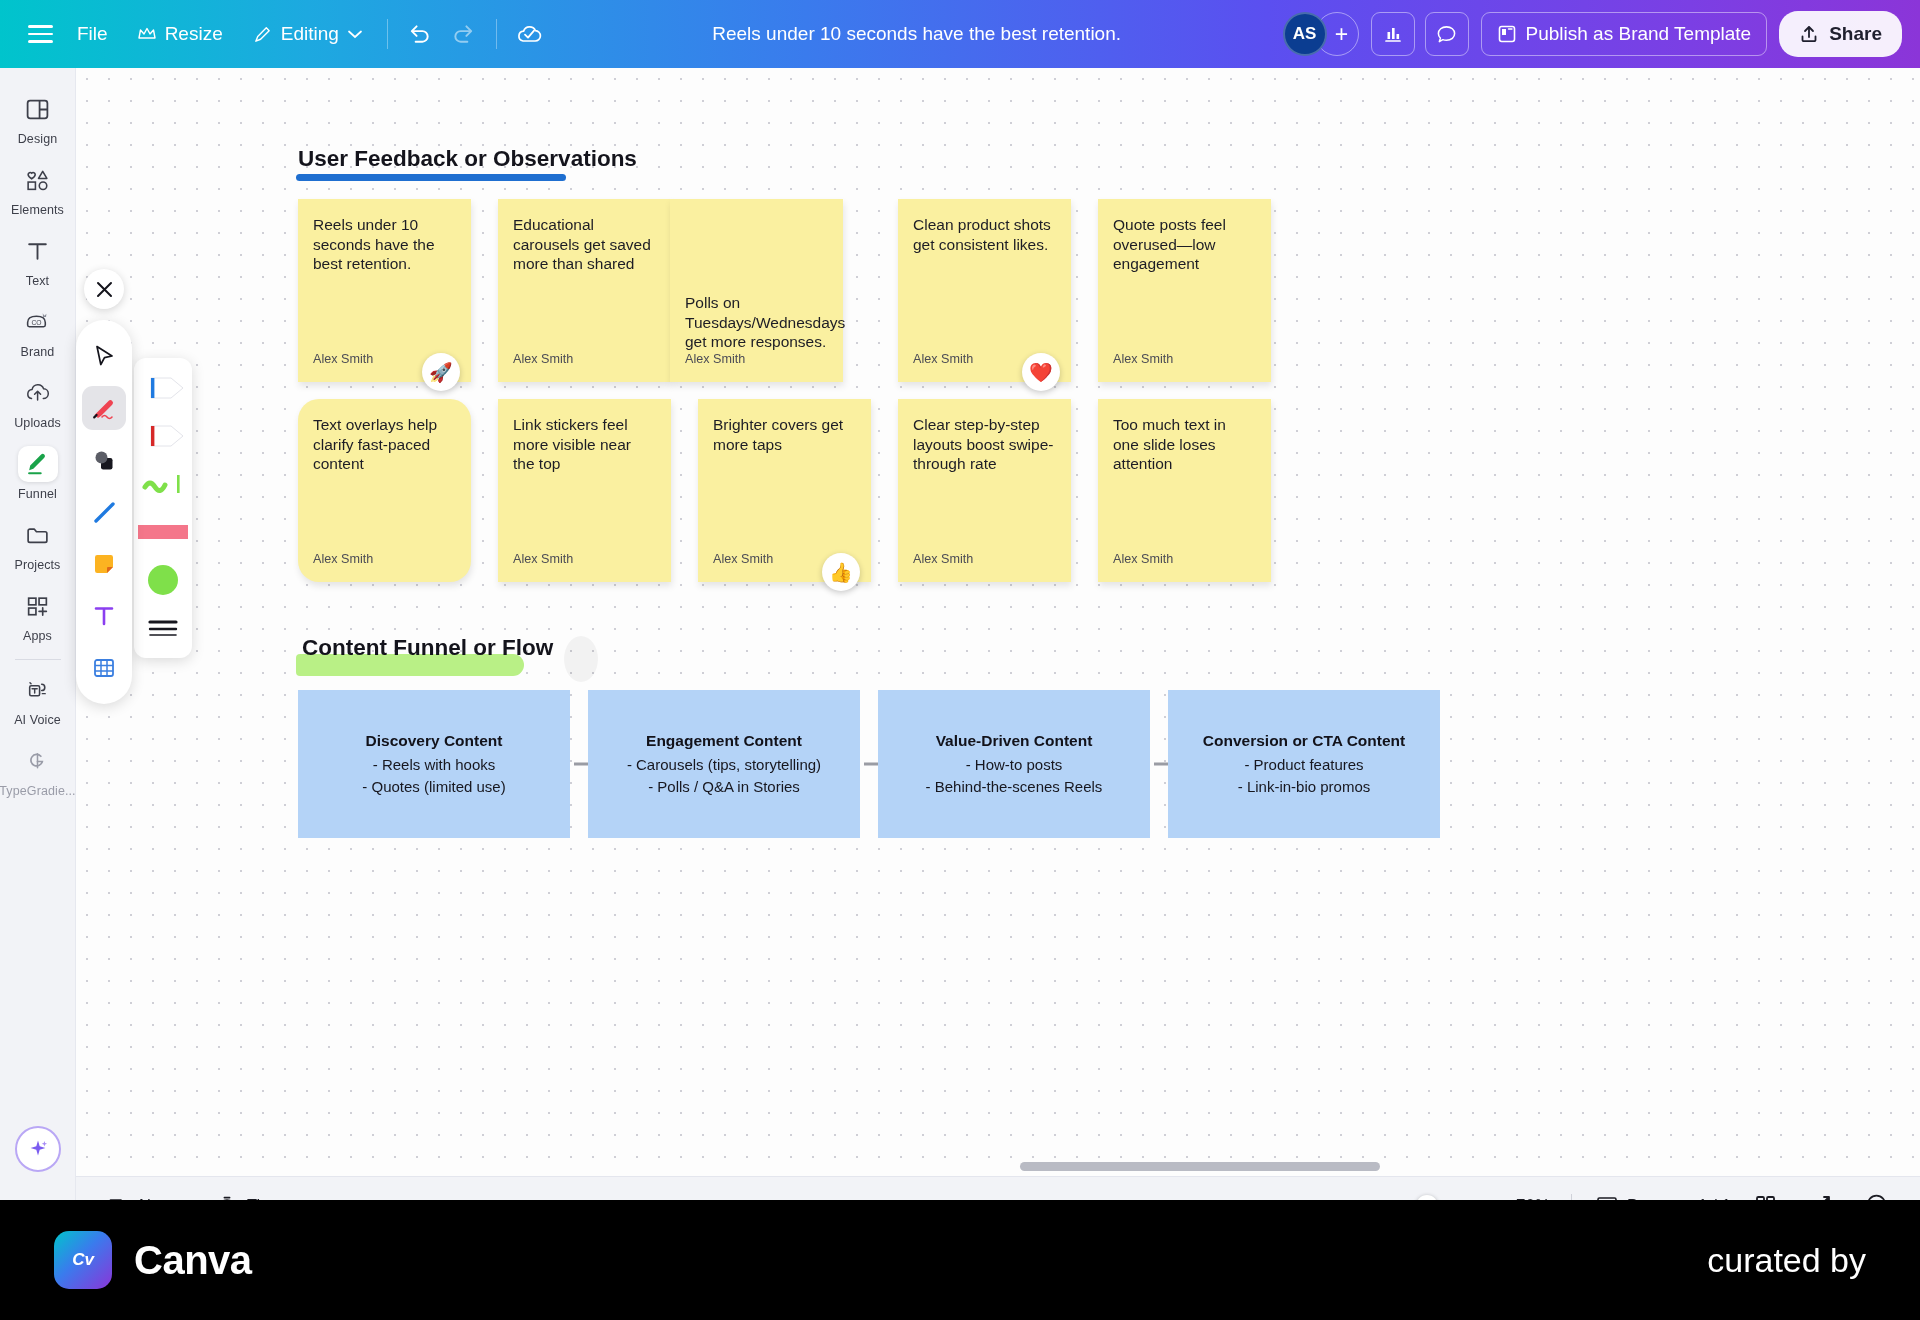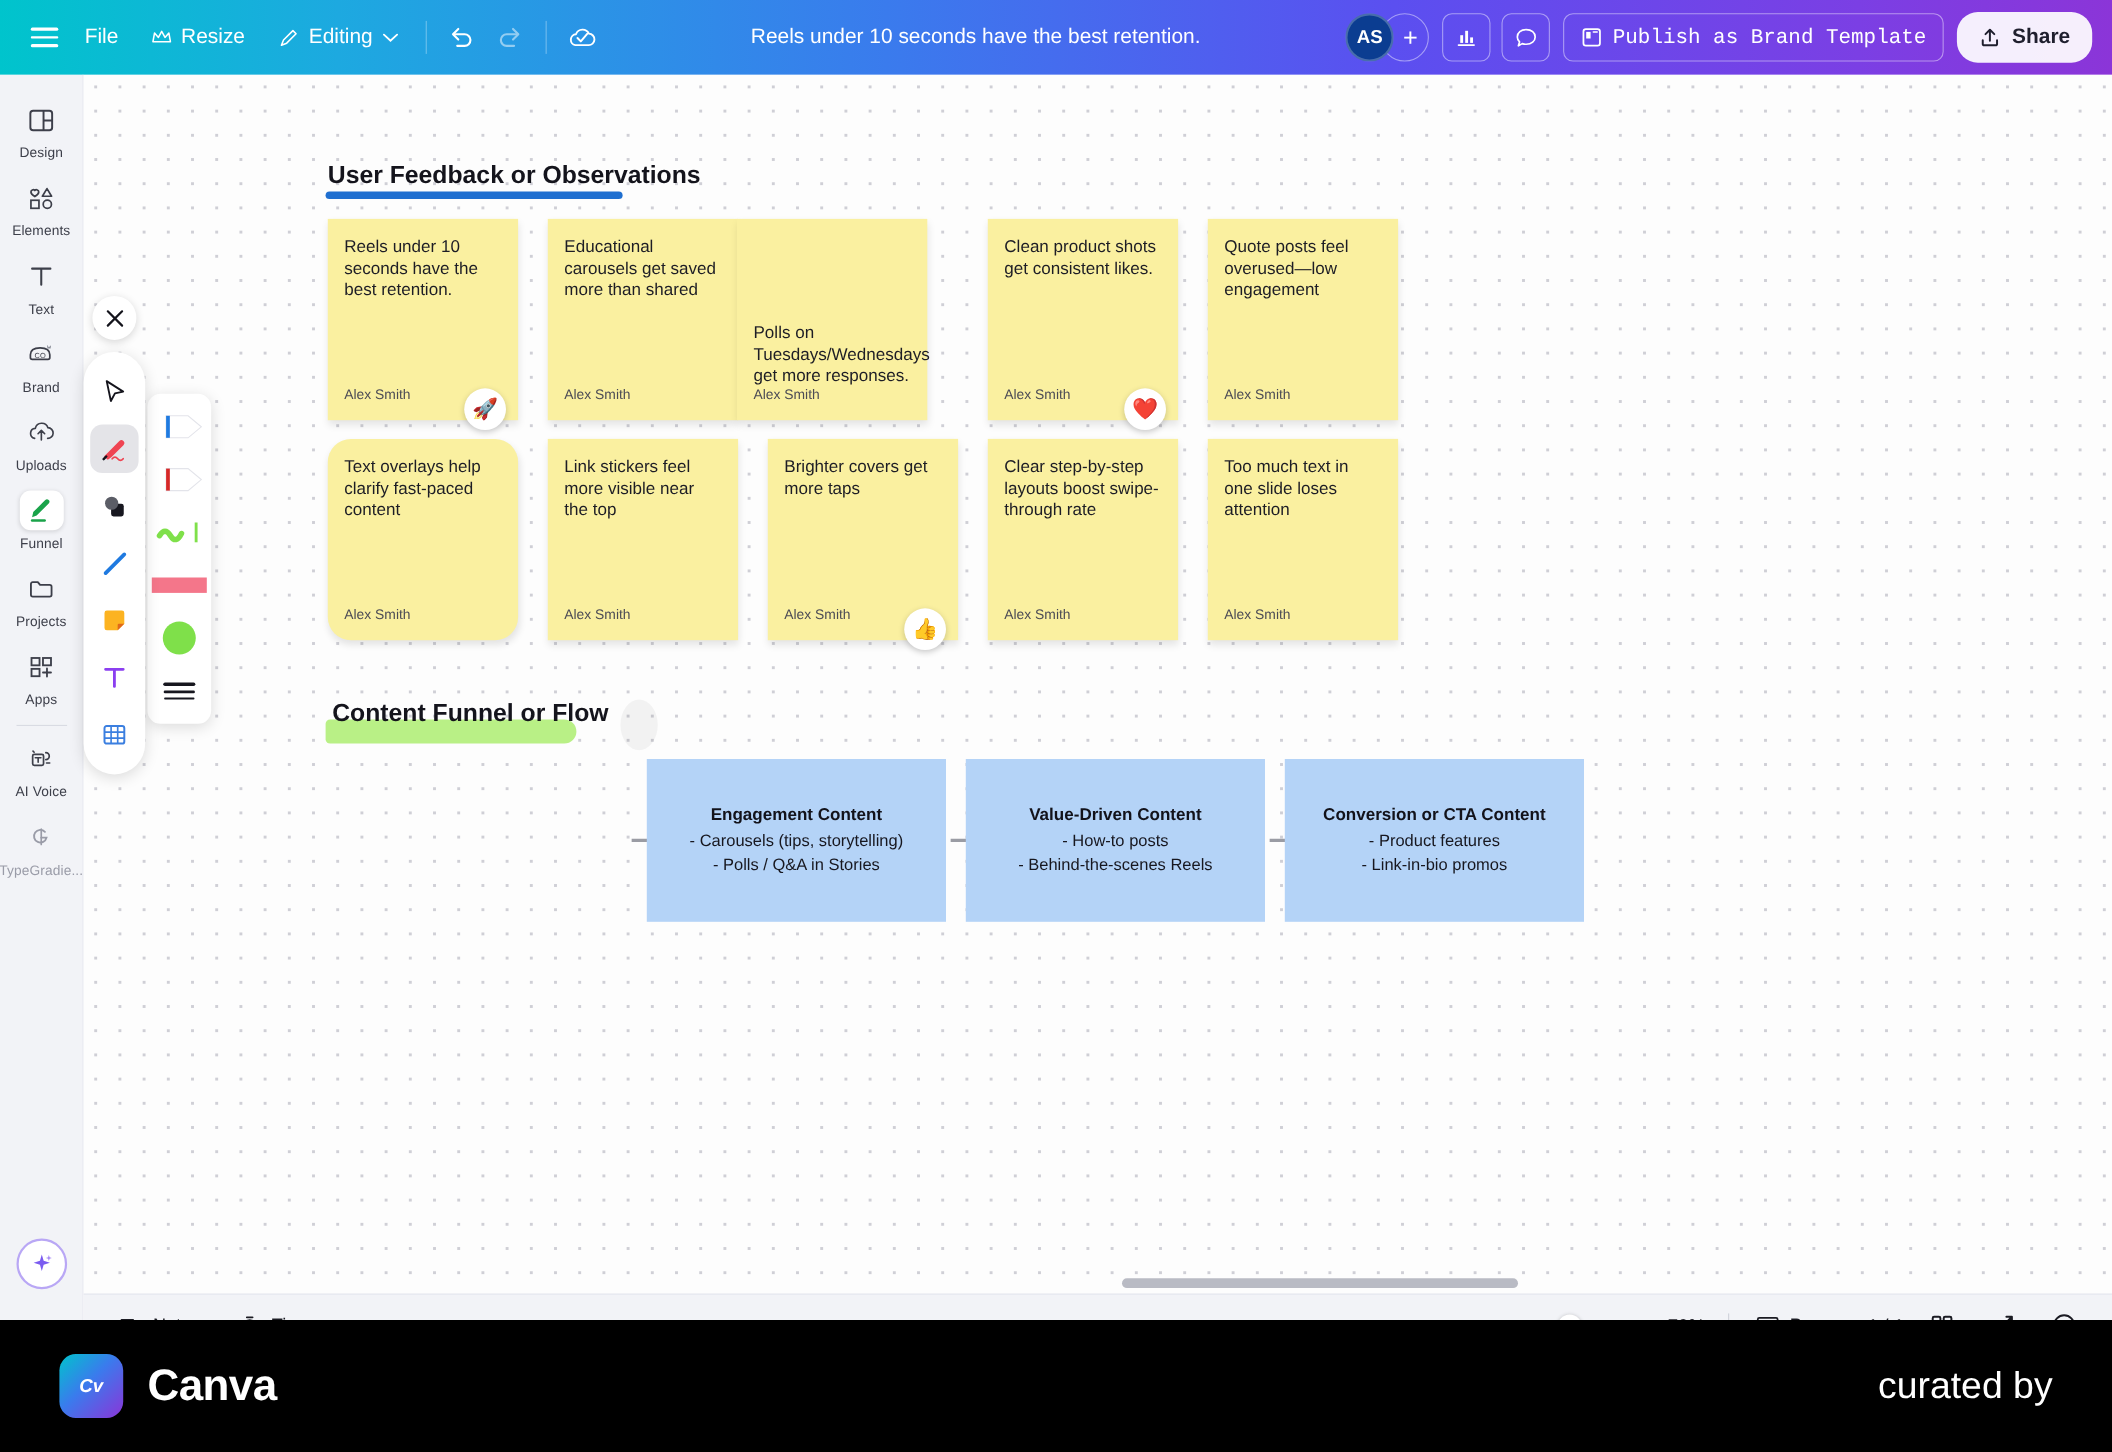--- a/index.html
+++ b/index.html
@@ -39,21 +39,21 @@
     align-items: center; justify-content: center; border: 2px solid rgba(255,255,255,.25);
     z-index: 2;
   }
   .avatar-add {
     width: 44px; height: 44px; border-radius: 50%; margin-left: -12px;
     border: 1.6px solid rgba(255,255,255,.45); color: #fff;
     display: flex; align-items: center; justify-content: center;
     font-size: 23px; font-weight: 300; padding-left: 10px;
   }
   .tb-outline {
-    border: 1.6px solid rgba(255,255,255,.45); border-radius: 9px; font-family: Liberation Mono, monospace;
+    border: 1.6px solid rgba(255,255,255,.45); border-radius: 9px;
   }
   .share-btn {
     background: rgba(255,255,255,.92); color: #1f1f2e; height: 46px;
     border-radius: 19px; display: flex; align-items: center; gap: 10px;
     padding: 0 20px; font-size: 19px; font-weight: 600; flex: none; margin-left: 12px;
   }
 
   
   .rail {
     position: absolute; top: 68px; left: 0; width: 76px; height: 1132px;
@@ -455,20 +455,25 @@
       </div>
 
       <div class="badge" style="left:746px; top:485px;">
         <span>👍</span>
       </div>
 
       <div class="hl-green" style="left:220px; top:586px; width:228px;"></div>
       <div class="sec-head" style="left:226px; top:567px; z-index:2;">Content Funnel or Flow</div>
       <div class="ghost-cursor" style="left:488px; top:568px;"></div>
 
+      <div class="fbox" style="left:222px; top:622px;">
+        <div class="fbox-title">Discovery Content</div>
+        <div class="fbox-line">- Reels with hooks</div>
+        <div class="fbox-line">- Quotes (limited use)</div>
+      </div>
       <svg class="arrow" style="left:498px; top:689px;" viewBox="0 0 58 14">
         <path d="M0 7 H46" stroke="#9a9ca4" stroke-width="3"></path>
           <path d="M44 2 L54 7 L44 12 Z" fill="#9a9ca4"></path>
       </svg>
 
       <div class="fbox" style="left:512px; top:622px;">
         <div class="fbox-title">Engagement Content</div>
         <div class="fbox-line">- Carousels (tips, storytelling)</div>
         <div class="fbox-line">- Polls / Q&amp;A in Stories</div>
       </div>

